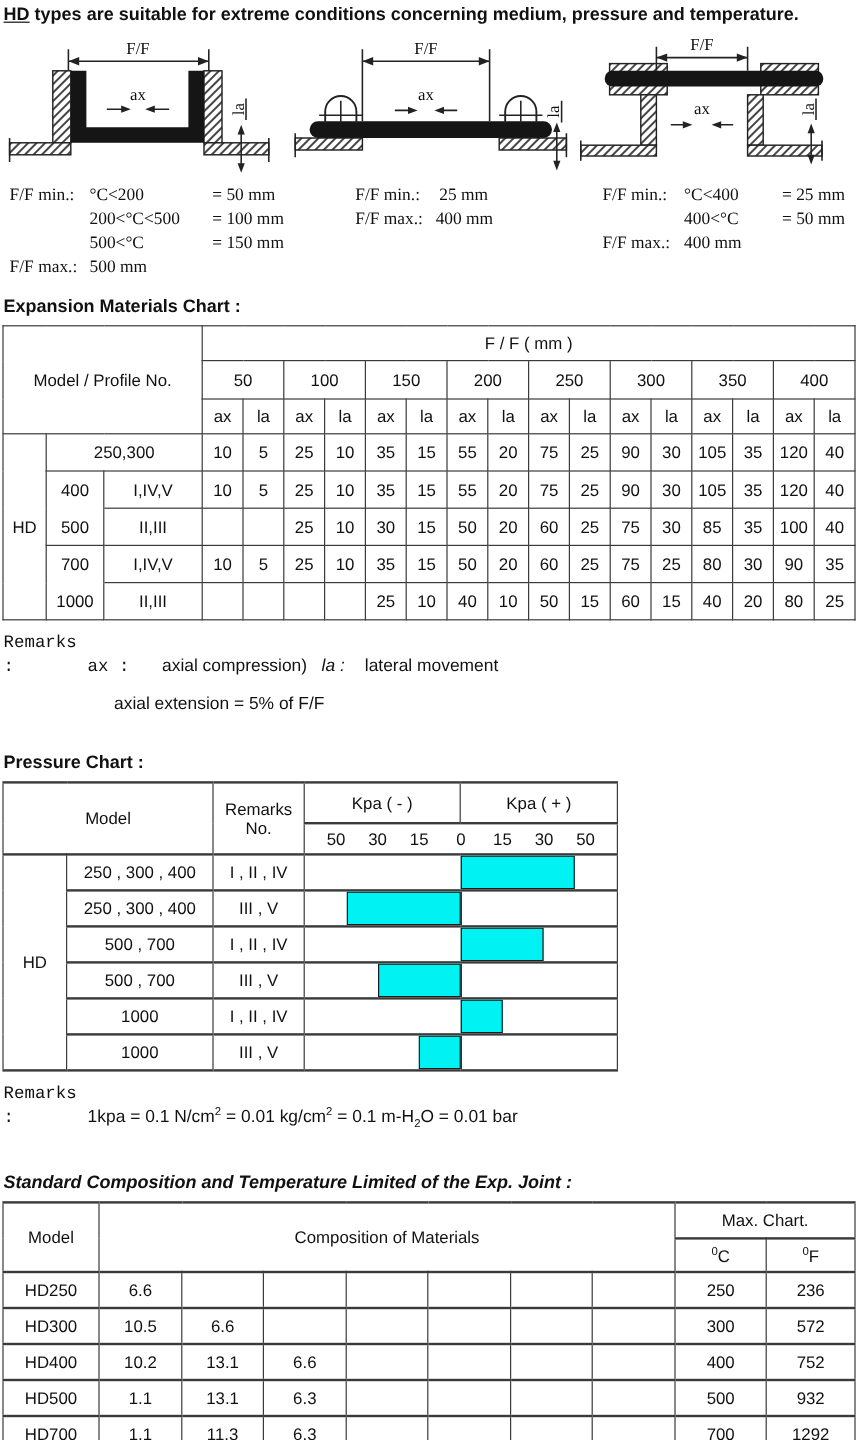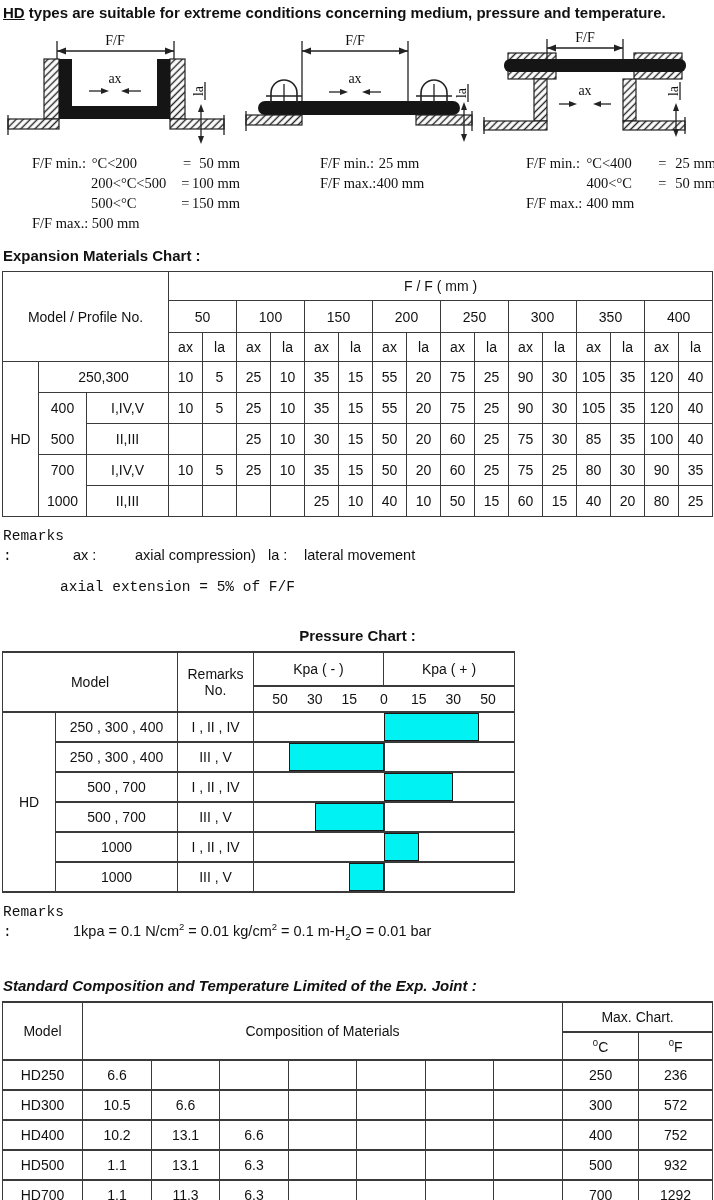--- a/index.html
+++ b/index.html
@@ -7,37 +7,37 @@
        font-family:"Liberation Sans",sans-serif;color:#111;}
   .doc-title{font-size:15px;font-weight:bold;margin:1px 0 0 1px;}
   .doc-title .u{text-decoration:underline;}
   
   .diagrams{display:flex;margin-top:10px;}
   .diagram{width:238px;}
   .diagram svg{display:block;}
   .dtext{font-family:"Liberation Serif",serif;font-size:14px;fill:#111;}
   .ln{stroke:#222;stroke-width:1.3;}
   .caption{font-family:"Liberation Serif",serif;font-size:14.5px;line-height:20px;margin-top:4px;}
-  .cap-row{display:flex;white-space:pre;margin-left:24px;}
+  .cap-row{display:flex;white-space:pre;}
   .cap-c1{width:70px;}
   .cap-c3{width:16px;text-align:center;}
-  .cap-c4{width:54px;text-align:right;}
+  .cap-c4{width:54px;}
   .diagram-0 .caption{margin-left:6px;}
   .diagram-0 .cap-c2{width:104px;}
   .diagram-1 .caption{margin-left:56px;}
   .diagram-2 .caption{margin-left:24px;}
   .diagram-2 .cap-c2{width:80px;}
   
   .section-heading{font-size:15px;font-weight:bold;margin:14px 0 7px 1px;}
   .remarks{font-size:14.5px;margin:9px 0 0 1px;line-height:20px;}
   .remarks .r-label{display:inline-block;width:70px;font-family:Liberation Mono, monospace;}
-  .remarks .ax-term{display:inline-block;width:62px;}
+  .remarks .ax-term{display:inline-block;width:62px;font-family:Liberation Mono, monospace;}
   .remarks .ax-def{display:inline-block;width:133px;}
-  .remarks .la-term{display:inline-block;width:36px;}
-  .remarks .line2{margin-left:57px;margin-top:11px;font-family:Liberation Mono, monospace;}
+  .remarks .la-term{display:inline-block;width:36px;font-style:italic;}
+  .remarks .line2{margin-left:92px;margin-top:11px;}
   sup{font-size:9.5px;}
   sub{font-size:9.5px;}
   
   table{border-collapse:collapse;table-layout:fixed;}
   th,td{border:1px solid #3a3a3a;text-align:center;vertical-align:middle;
         font-size:14px;font-weight:normal;padding:0;overflow:hidden;}
   
   .expansion{width:710px;}
   .expansion thead tr:nth-child(1){height:29px;}
   .expansion thead tr:nth-child(2){height:32px;}
@@ -374,21 +374,21 @@
         <td>80</td>
         <td>25</td>
       </tr>
     </tbody>
 </table>
 <div class="remarks">
   <div><span class="r-label">Remarks :</span><span class="ax-term">ax :</span><span class="ax-def">axial compression)</span><span class="la-term">la :</span><span>lateral movement</span></div>
   <div class="line2">axial extension = 5% of F/F</div>
 </div>
 
-<div class="section-heading" style="margin-top:30px;text-align:center;">Pressure Chart :</div>
+<div class="section-heading" style="margin-top:30px;">Pressure Chart :</div>
 <table class="pressure">
   <colgroup>
     <col style="width:53px">
       <col style="width:122px">
       <col style="width:76px">
     <col style="width:130px">
       <col style="width:131px">
   </colgroup>
   <thead>
     <tr>

